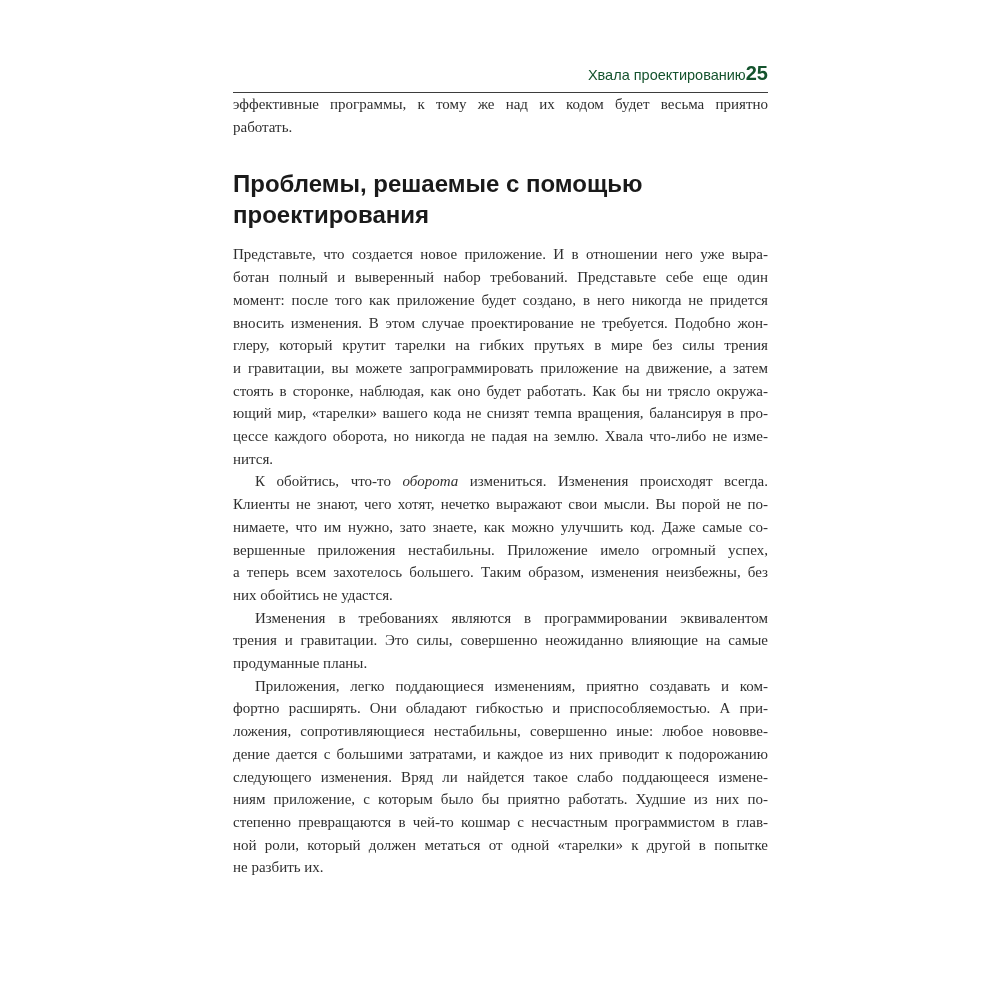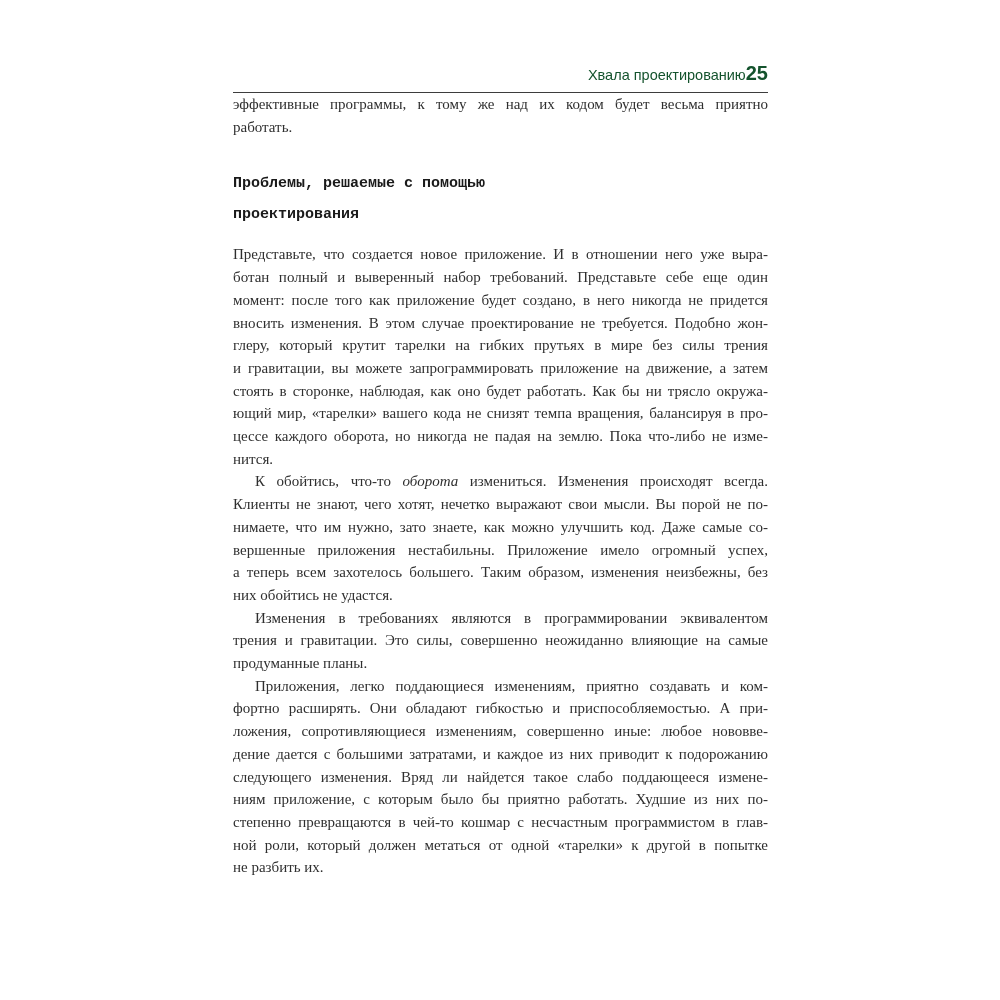--- a/index.html
+++ b/index.html
@@ -56,23 +56,23 @@
     text-align: justify;
     text-align-last: justify;
   }
   .tline-last {
     text-align-last: left;
   }
   .intro {
     margin-top: 29px;
   }
   .heading {
-    font-family: Liberation Mono, monospace;
+    font-family: Liberation Sans, sans-serif;
     font-weight: 700;
-    font-size: 15px;
+    font-size: 24px;
     line-height: 31px;
     color: #1a1a1a;
     margin: 30px 0 13px 0;
   }
   .heading .tline {
     text-align: left;
     text-align-last: left;
   }
   .para { margin: 0; }
   .indent-first > .tline:first-child {
@@ -106,21 +106,21 @@
 
       <div class="para">
           <div class="tline">Представьте, что создается новое приложение. И в отношении него уже выра-</div>
           <div class="tline">ботан полный и выверенный набор требований. Представьте себе еще один</div>
           <div class="tline">момент: после того как приложение будет создано, в него никогда не придется</div>
           <div class="tline">вносить изменения. В этом случае проектирование не требуется. Подобно жон-</div>
           <div class="tline">глеру, который крутит тарелки на гибких прутьях в мире без силы трения</div>
           <div class="tline">и гравитации, вы можете запрограммировать приложение на движение, а затем</div>
           <div class="tline">стоять в сторонке, наблюдая, как оно будет работать. Как бы ни трясло окружа-</div>
           <div class="tline">ющий мир, «тарелки» вашего кода не снизят темпа вращения, балансируя в про-</div>
-          <div class="tline">цессе каждого оборота, но никогда не падая на землю. Пока что-либо не изме-</div>
+          <div class="tline">цессе каждого оборота, но никогда не падая на землю. Хвала что-либо не изме-</div>
           <div class="tline tline-last">нится.</div>
         </div>
 
       <div class="para indent-first">
         <div class="tline"><span>К обойтись, что-то</span> <span class="em">оборота</span> <span>измениться. Изменения происходят всегда.</span></div>
         <div>
             <div class="tline">Клиенты не знают, чего хотят, нечетко выражают свои мысли. Вы порой не по-</div>
             <div class="tline">нимаете, что им нужно, зато знаете, как можно улучшить код. Даже самые со-</div>
             <div class="tline">вершенные приложения нестабильны. Приложение имело огромный успех,</div>
             <div class="tline">а теперь всем захотелось большего. Таким образом, изменения неизбежны, без</div>
@@ -130,21 +130,21 @@
 
       <div class="para indent-first">
           <div class="tline">Изменения в требованиях являются в программировании эквивалентом</div>
           <div class="tline">трения и гравитации. Это силы, совершенно неожиданно влияющие на самые</div>
           <div class="tline tline-last">продуманные планы.</div>
         </div>
 
       <div class="para indent-first">
           <div class="tline">Приложения, легко поддающиеся изменениям, приятно создавать и ком-</div>
           <div class="tline">фортно расширять. Они обладают гибкостью и приспособляемостью. А при-</div>
-          <div class="tline">ложения, сопротивляющиеся изменениям, совершенно иные: любое нововве-</div>
+          <div class="tline">ложения, сопротивляющиеся нестабильны, совершенно иные: любое нововве-</div>
           <div class="tline">дение дается с большими затратами, и каждое из них приводит к подорожанию</div>
           <div class="tline">следующего изменения. Вряд ли найдется такое слабо поддающееся измене-</div>
           <div class="tline">ниям приложение, с которым было бы приятно работать. Худшие из них по-</div>
           <div class="tline">степенно превращаются в чей-то кошмар с несчастным программистом в глав-</div>
           <div class="tline">ной роли, который должен метаться от одной «тарелки» к другой в попытке</div>
           <div class="tline tline-last">не разбить их.</div>
         </div>
 
     </section>
   </div>

